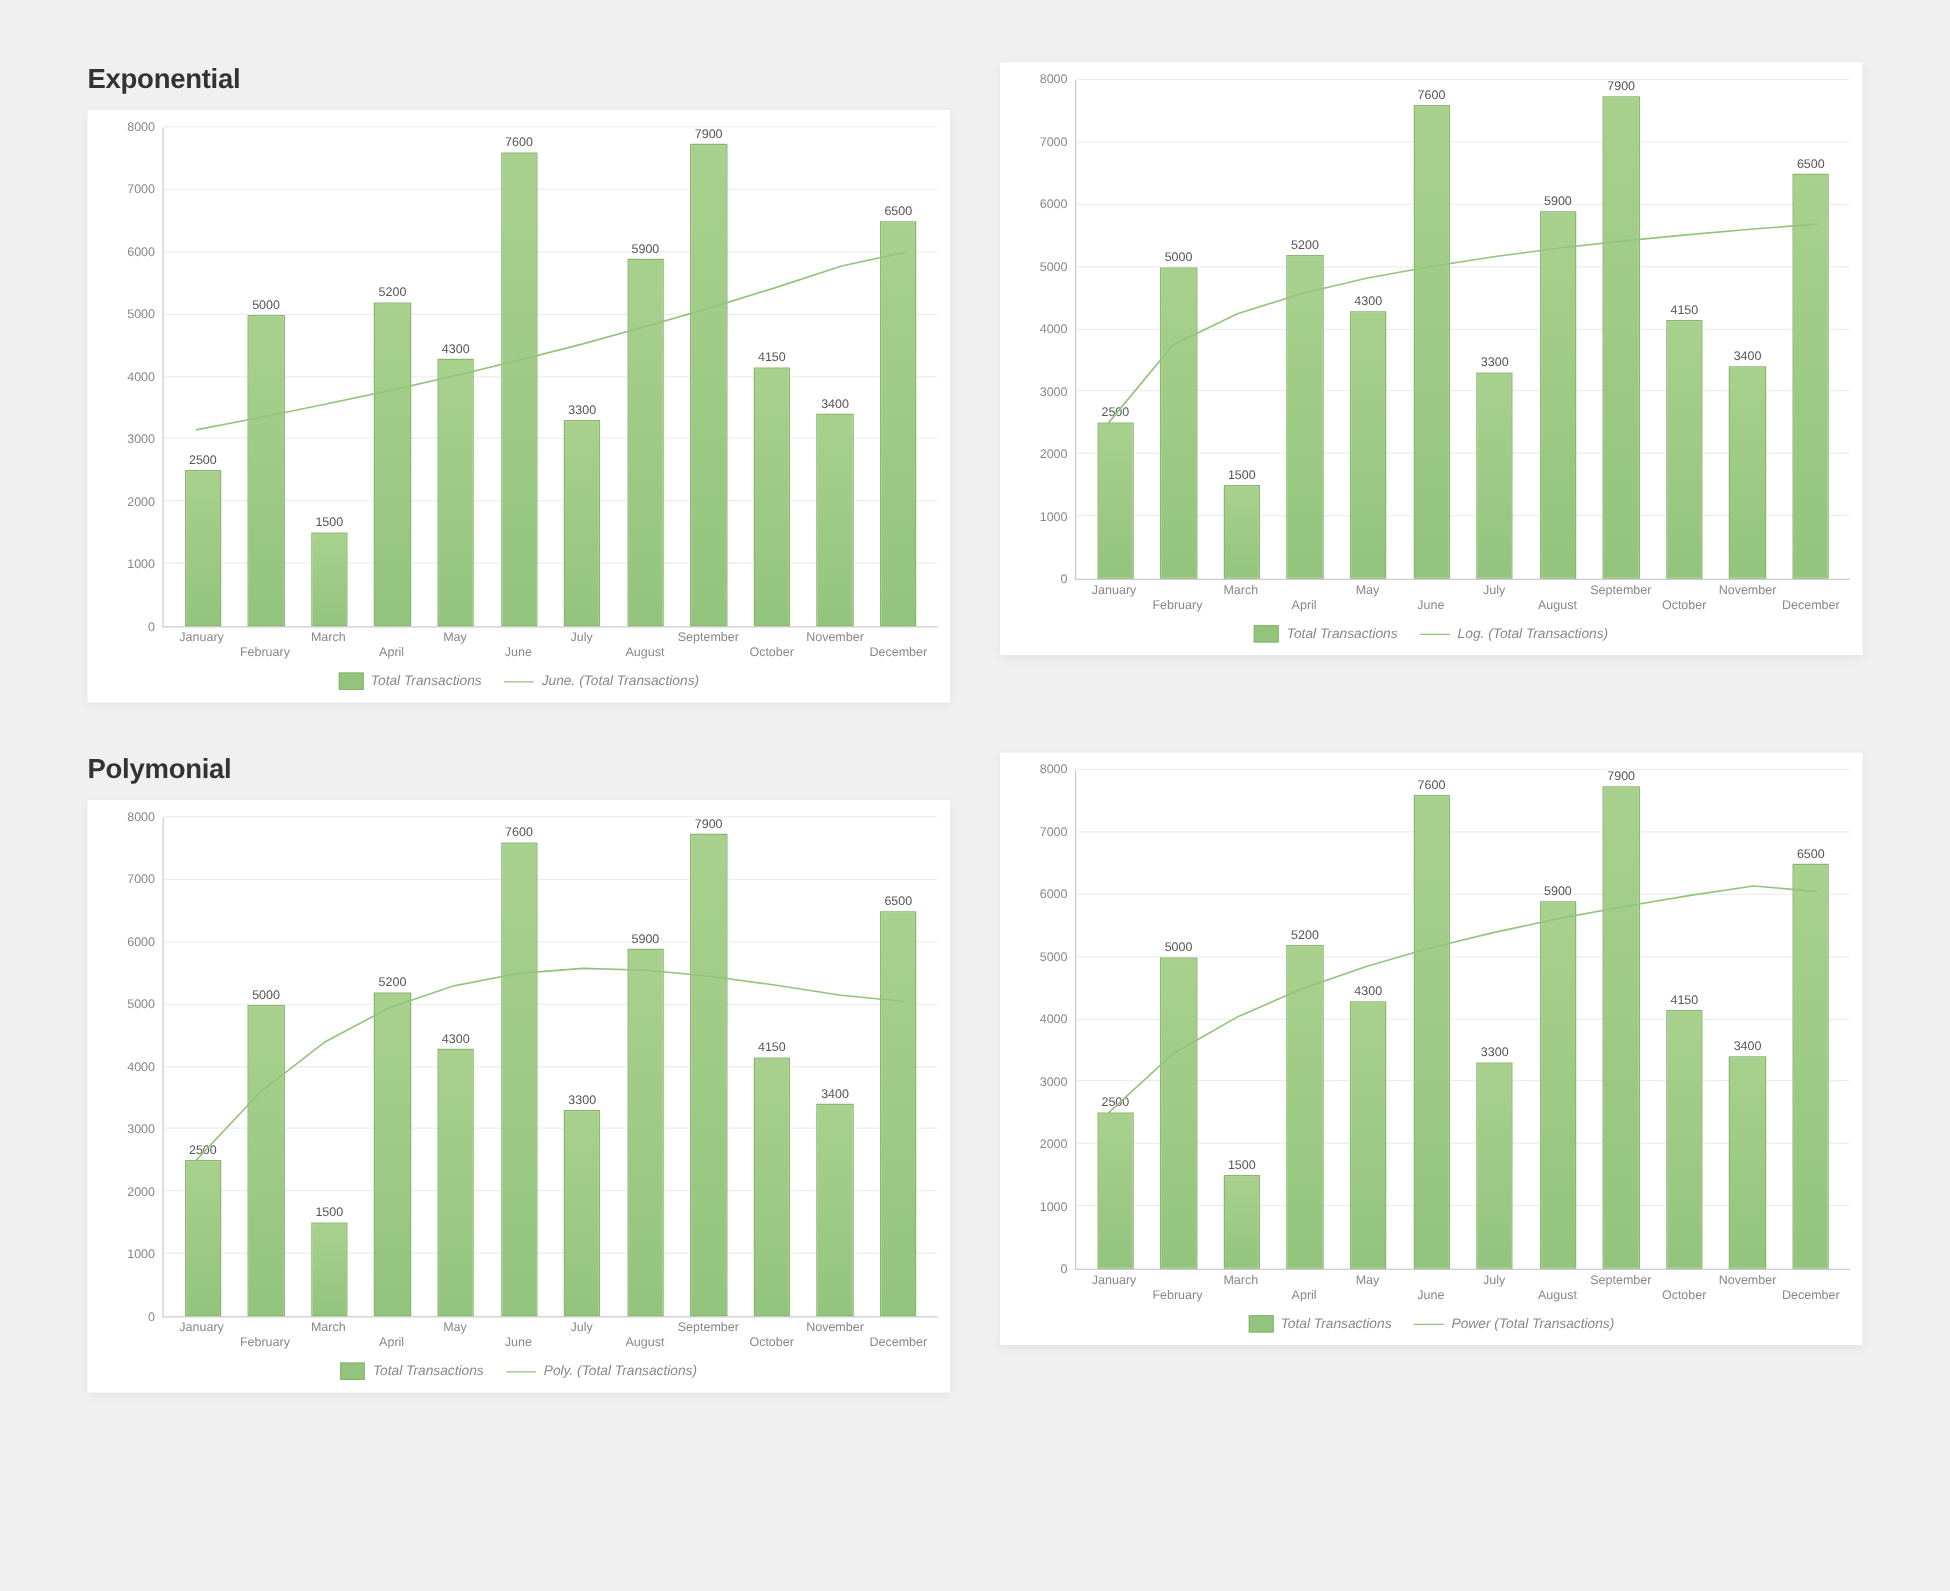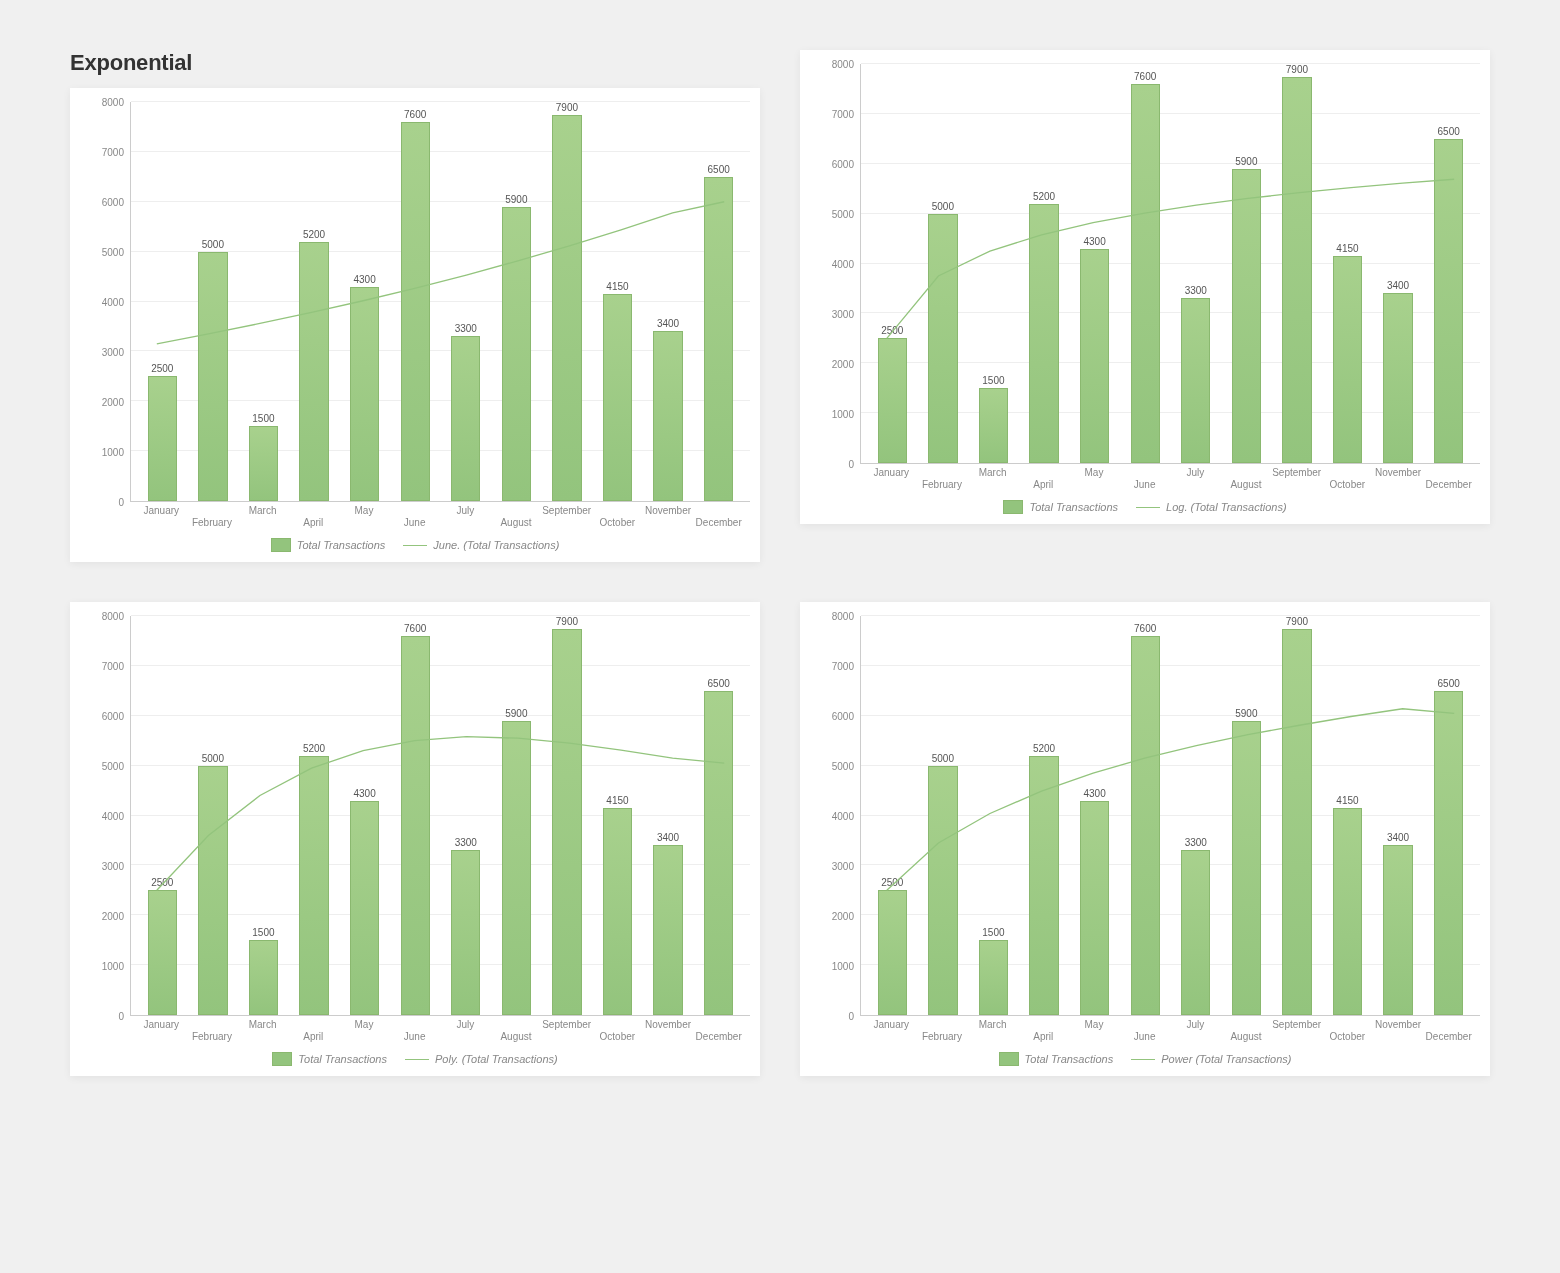--- a/index.html
+++ b/index.html
@@ -346,20 +346,21 @@
             <span>Total Transactions</span>
           </div>
           <div class="legend-item">
             <span class="swatch-line"></span>
             <span>Log. (Total Transactions)</span>
           </div>
         </div>
       </div>
     </div>
     <div>
+      <div class="panel-title">Polymonial</div>
       <div class="chart-card">
         <div class="chart-area">
           <div class="yaxis">
             <div class="ytick" style="top: 100%;">0</div>
             <div class="ytick" style="top: 87.5%;">1000</div>
             <div class="ytick" style="top: 75%;">2000</div>
             <div class="ytick" style="top: 62.5%;">3000</div>
             <div class="ytick" style="top: 50%;">4000</div>
             <div class="ytick" style="top: 37.5%;">5000</div>
             <div class="ytick" style="top: 25%;">6000</div>

